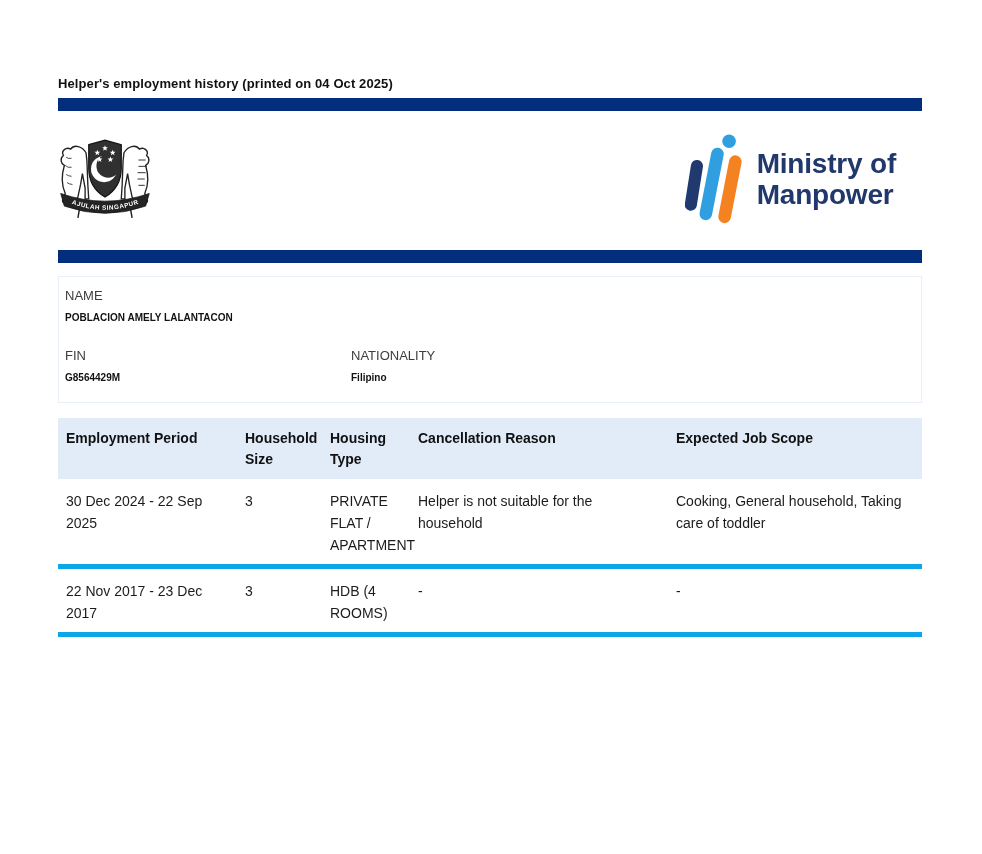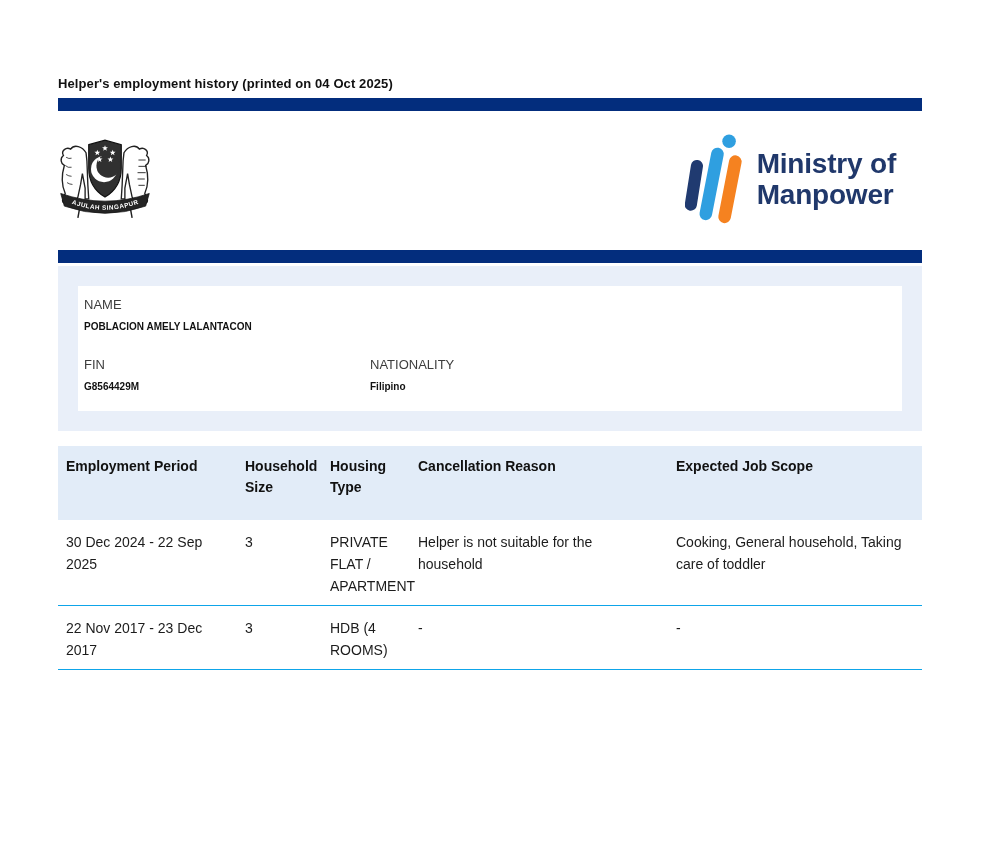--- a/index.html
+++ b/index.html
@@ -17,39 +17,39 @@
 
   .logo-row {
     margin-top: 22px; height: 92px;
     display: flex; justify-content: space-between; align-items: center;
   }
   .mom-logo { display: flex; align-items: center; gap: 10px; padding-right: 26px; }
   .mom-text { color: #20386b; font-weight: bold; font-size: 28px; line-height: 31px; letter-spacing: -0.2px; }
 
   .bar2 { margin-top: 25px; }
 
-  .profile-panel { margin-top: 3px; background: #e9eff9; padding: 20px; }
+  .profile-panel { margin-top: 13px; background: #e9eff9; padding: 1px; }
   .profile-inner { background: #ffffff; padding: 9px 6px 13px 6px; }
   .f-label { font-size: 13px; color: #3d3d3d; line-height: 20px; }
   .f-value { font-size: 10px; font-weight: bold; color: #111; line-height: 23px; }
   .field-row { display: flex; margin-top: 17px; }
   .field-col1 { width: 286px; }
   .field-col2 { width: 281px; }
   .field-col3 { flex: 1; }
 
   table.emp { margin-top: 15px; width: 864px; border-collapse: collapse; table-layout: fixed; }
   .emp th {
     background: #e2ecf8; text-align: left; vertical-align: top;
     font-size: 14px; font-weight: bold; color: #111;
-    padding: 10px 8px 22px 8px; line-height: 21px;
+    padding: 10px 8px 9px 8px; line-height: 21px;
   }
   .emp td {
     vertical-align: top; font-size: 14px; color: #1c1c1c;
     padding: 11px 8px 8px 8px; line-height: 22px;
-    border-bottom: 1px solid #0ea5e9;
+    border-bottom: 5px solid #0ea5e9;
     overflow: visible;
   }
 </style>
 </head>
 <body>
 
 <div class="page">
 
   <div class="doc-title">Helper's employment history (printed on 04 Oct 2025)</div>
   <div class="navy-bar"></div>

